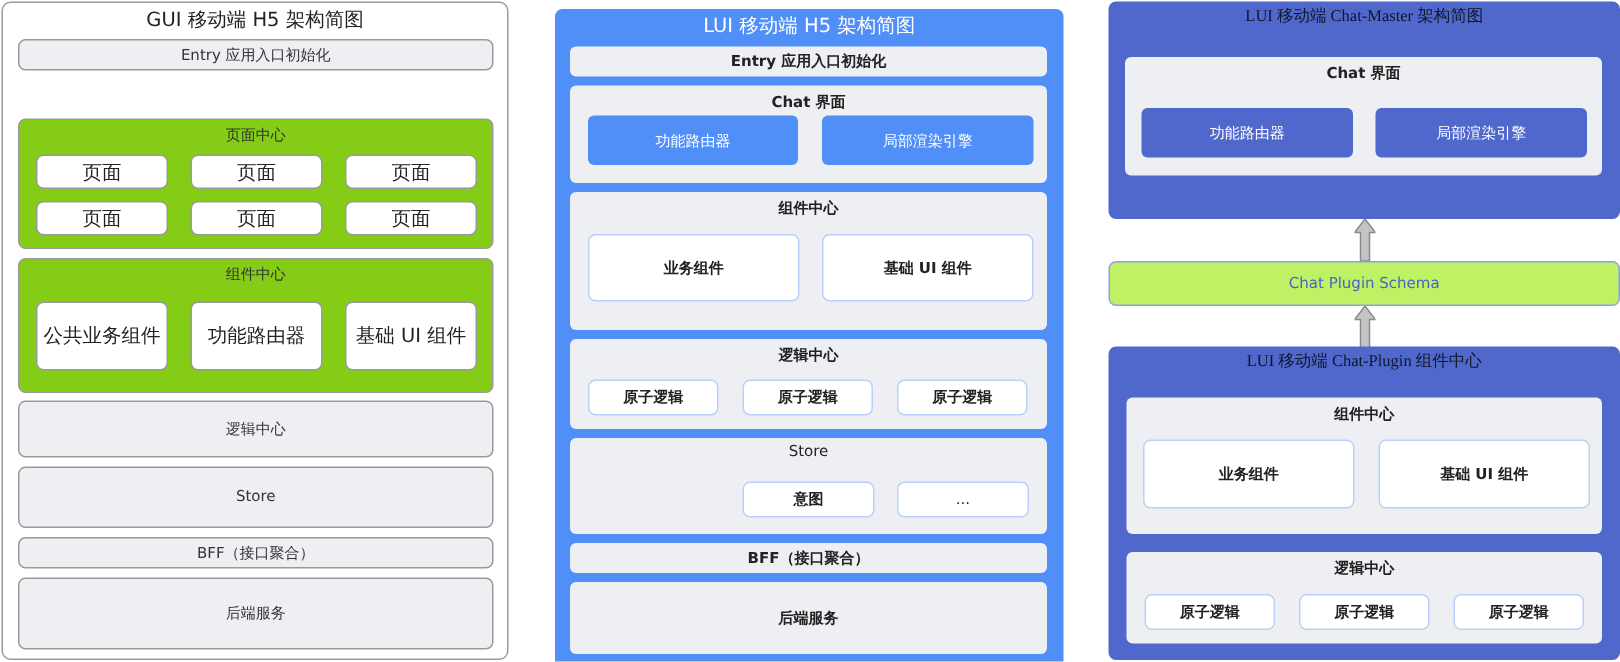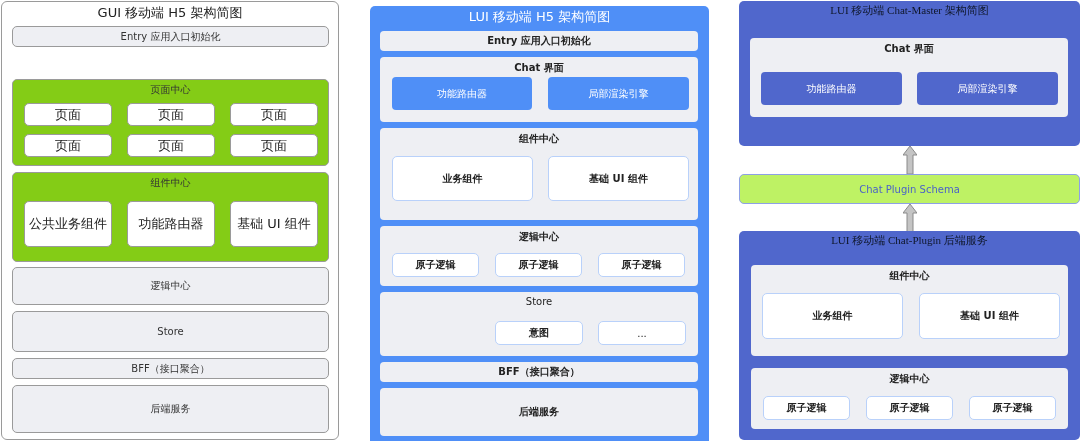--- a/index.html
+++ b/index.html
@@ -117,21 +117,21 @@
   <polygon points="7,0 14,9 10,9 10,28 4,28 4,9 0,9" fill="#c4c4c4" stroke="#8a8a8a" stroke-width="1"></polygon>
 </svg>
 
 <div id="schema" class="box">Chat Plugin Schema</div>
 
 <svg class="arrow" style="left:903px; top:204px; height:28px;" viewBox="0 0 14 28">
   <polygon points="7,0 14,9 10,9 10,28 4,28 4,9 0,9" fill="#c4c4c4" stroke="#8a8a8a" stroke-width="1"></polygon>
 </svg>
 
 <div class="m-panel" style="left:739px; top:231px; width:341px; height:209px;">
-  <div class="title ptitle">LUI 移动端 Chat-Plugin 后端服务</div>
+  <div class="title ptitle">LUI 移动端 Chat-Plugin 组件中心</div>
   <div class="m-sec" style="left:12px; top:34px; width:317px; height:91px;">
     <div class="title stitle">组件中心</div>
     <div class="box m-card" style="left:11px; top:28px; width:141px; height:46px;">业务组件</div>
     <div class="box m-card" style="left:168px; top:28px; width:141px; height:46px;">基础 UI 组件</div>
   </div>
   <div class="m-sec" style="left:12px; top:137px; width:317px; height:61px;">
     <div class="title stitle">逻辑中心</div>
     <div class="box m-card" style="left:12px; top:28px; width:87px; height:24px;">原子逻辑</div>
     <div class="box m-card" style="left:115px; top:28px; width:87px; height:24px;">原子逻辑</div>
     <div class="box m-card" style="left:218px; top:28px; width:87px; height:24px;">原子逻辑</div>

